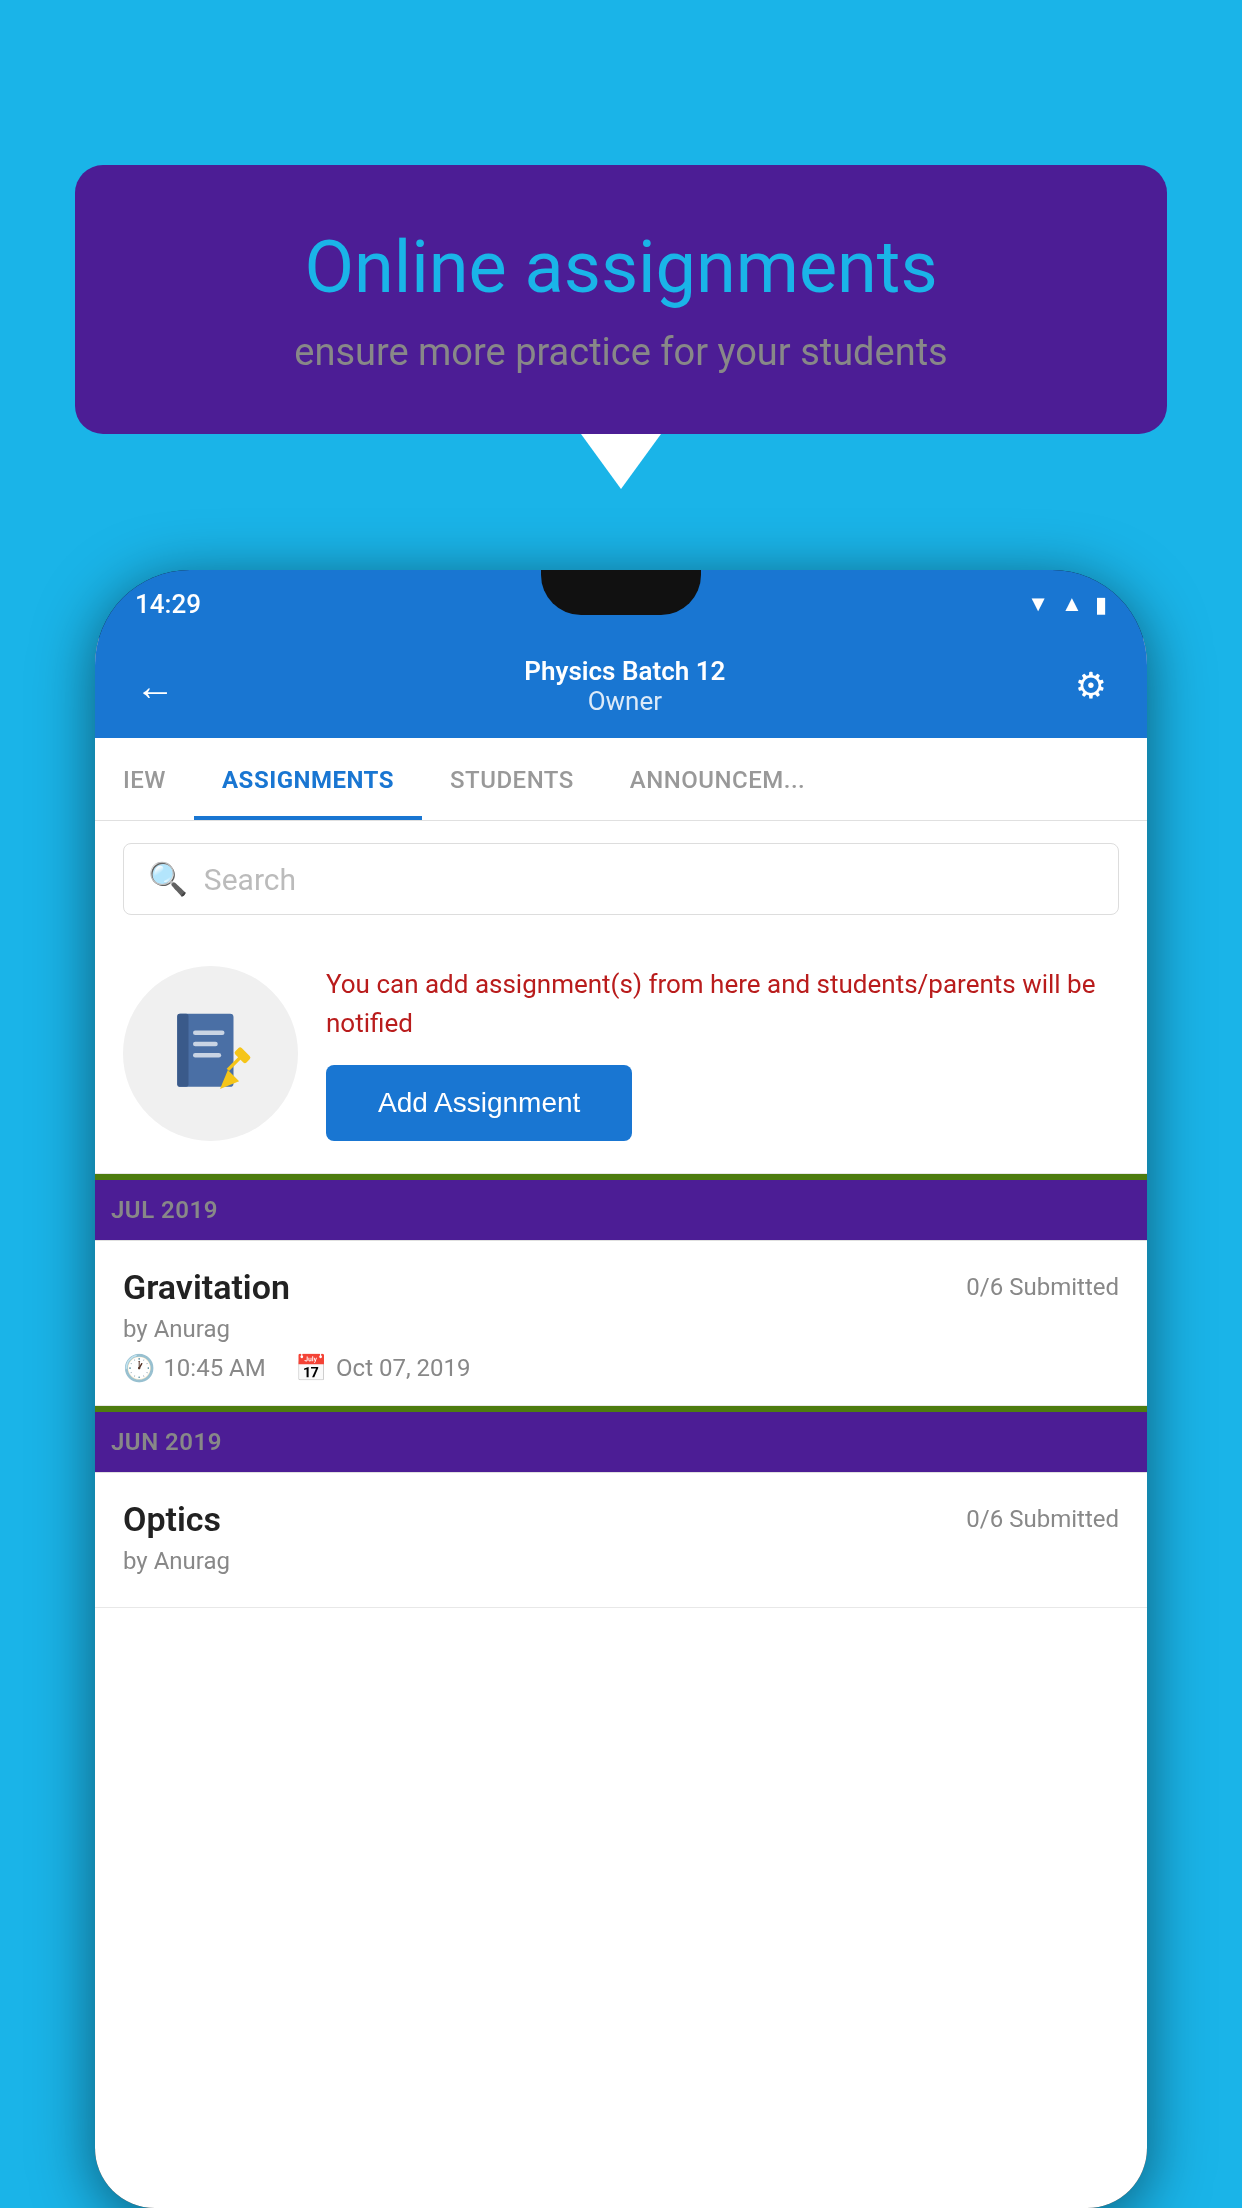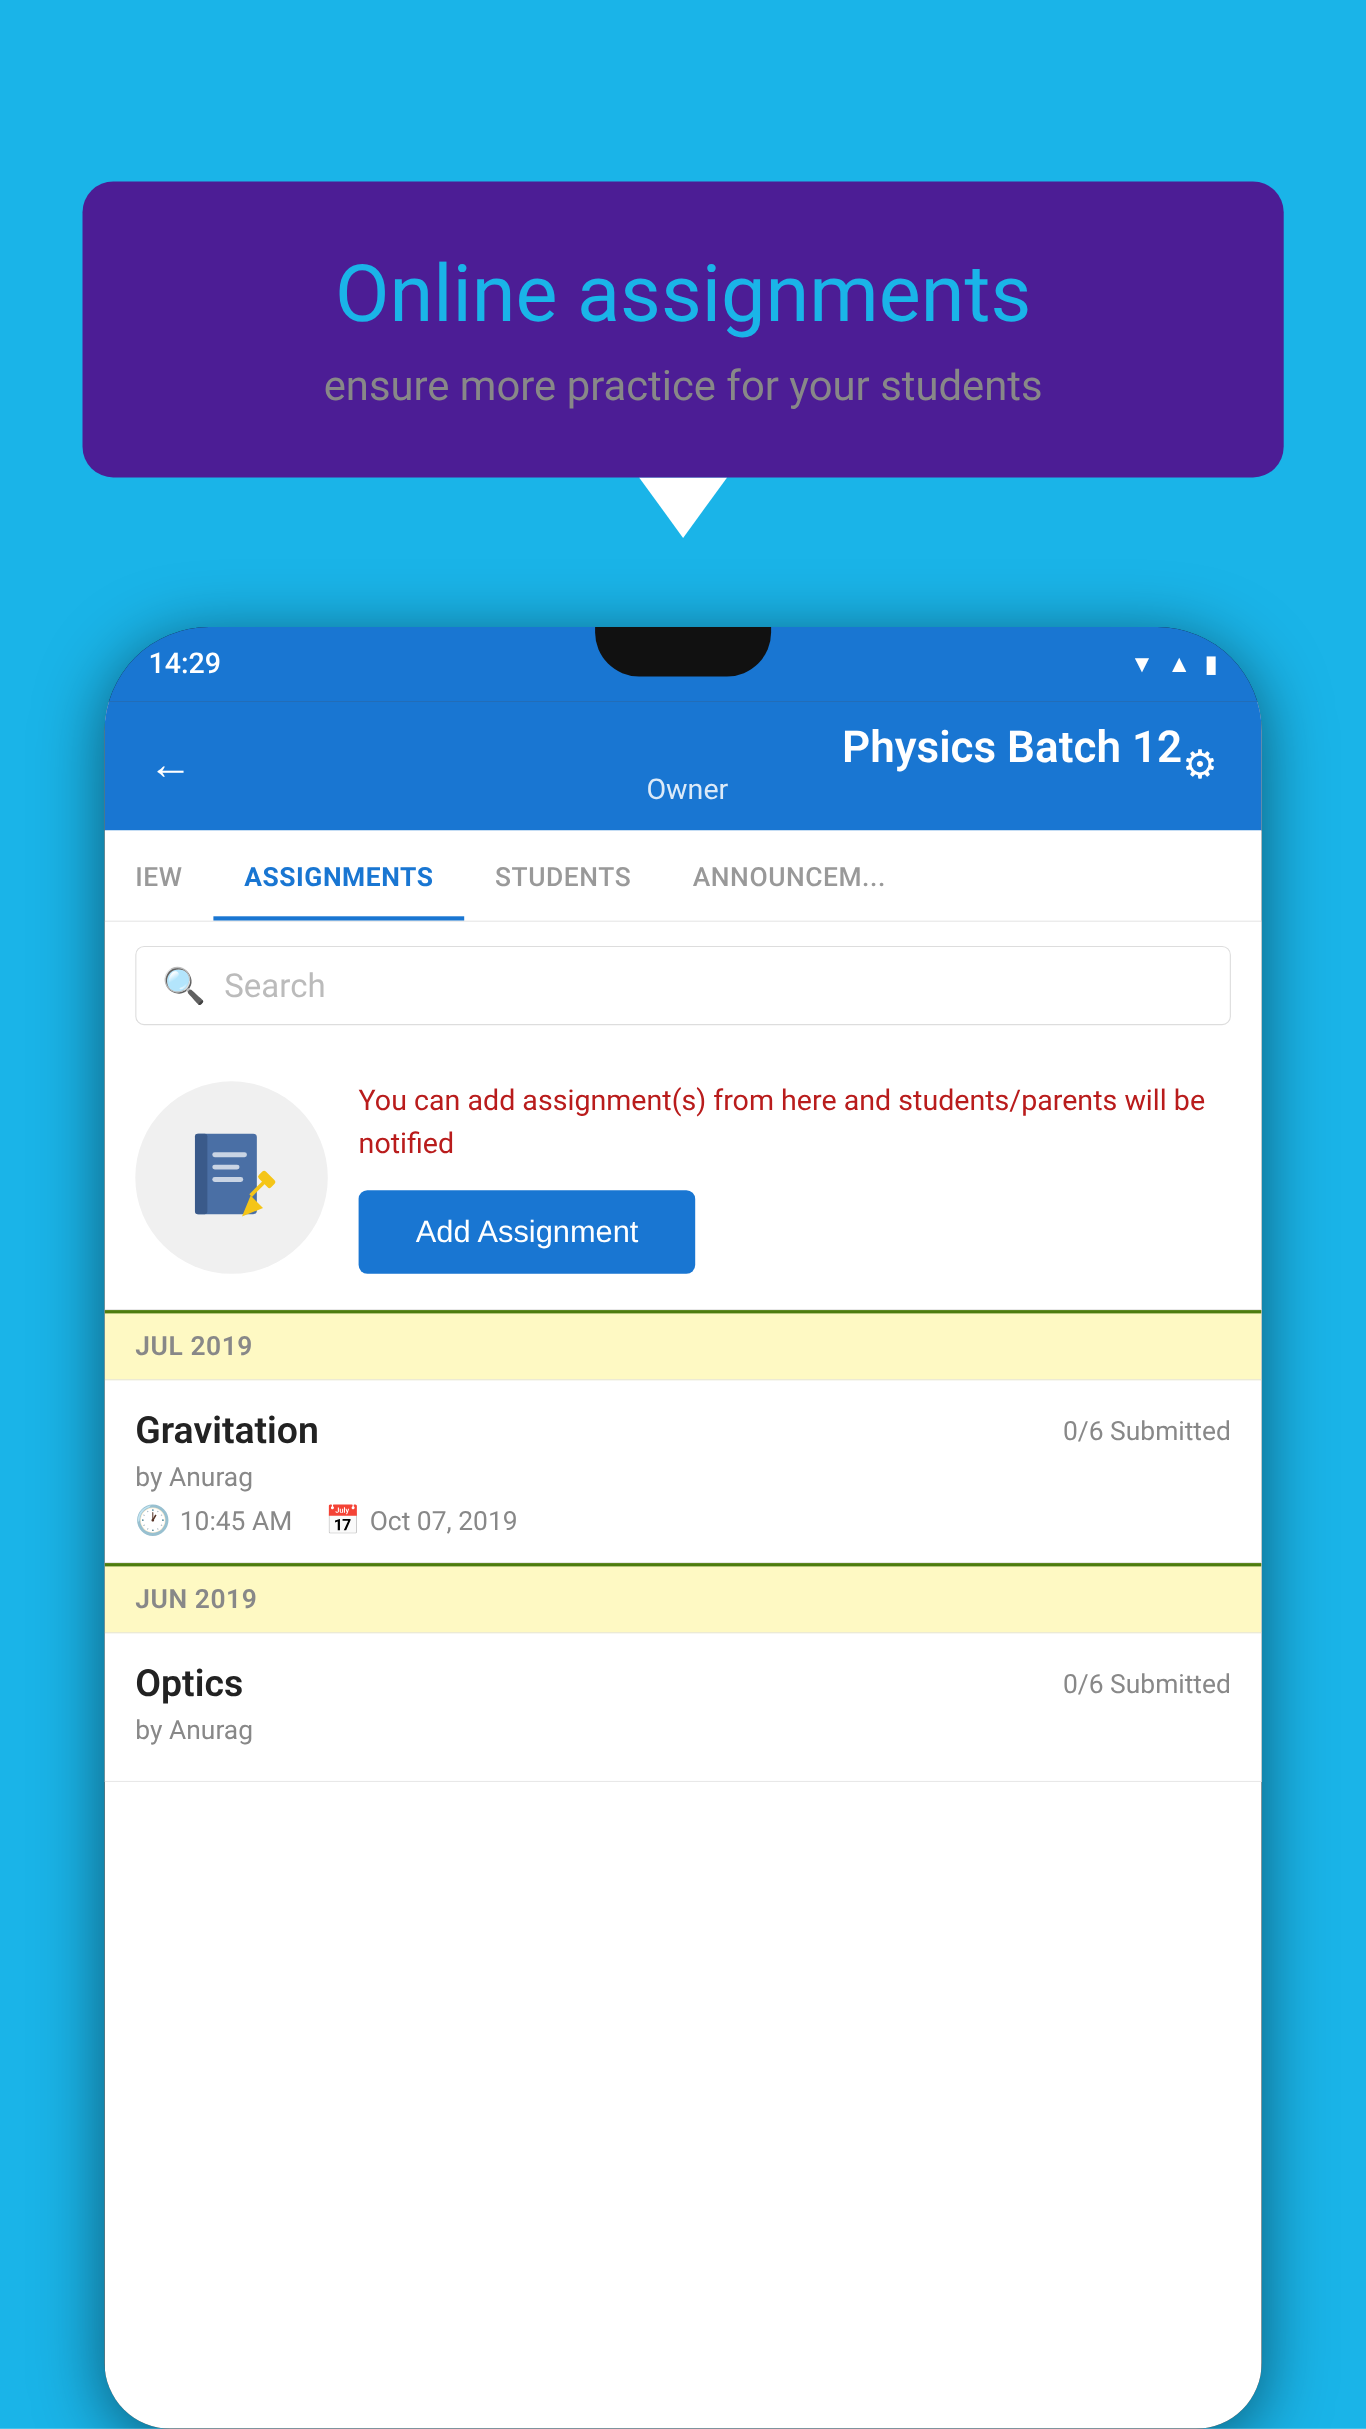--- a/index.html
+++ b/index.html
@@ -103,23 +103,22 @@
       display: flex;
       align-items: center;
       justify-content: space-between;
     }
     .header-title-block {
       text-align: center;
       flex: 1;
     }
     .header-title {
       color: white;
-      font-size: 40px;
+      font-size: 26px;
       font-weight: 600;
-      text-align: right;
     }
     .header-subtitle {
       color: rgba(255,255,255,0.85);
       font-size: 26px;
     }
     .back-btn {
       color: white;
       font-size: 40px;
       cursor: pointer;
     }
@@ -216,28 +215,28 @@
       border: none;
       border-radius: 8px;
       padding: 22px 52px;
       font-size: 28px;
       font-weight: 500;
       cursor: pointer;
     }
 
     
     .section-header {
-      background: #fef9c3;
-      padding: 16px 28px;
+      background: #4c1d95;
+      padding: 16px 16px;
       color: #888;
       font-size: 24px;
       font-weight: 600;
       letter-spacing: 0.5px;
       border-bottom: 1px solid #e0e0e0;
-      border-top: 3px solid #4d7c0f;
+      border-top: 6px solid #4d7c0f;
     }
 
     
     .assignment-item {
       background: white;
       padding: 26px 28px 22px;
       border-bottom: 1px solid #e8e8e8;
     }
     .assignment-top-row {
       display: flex;

